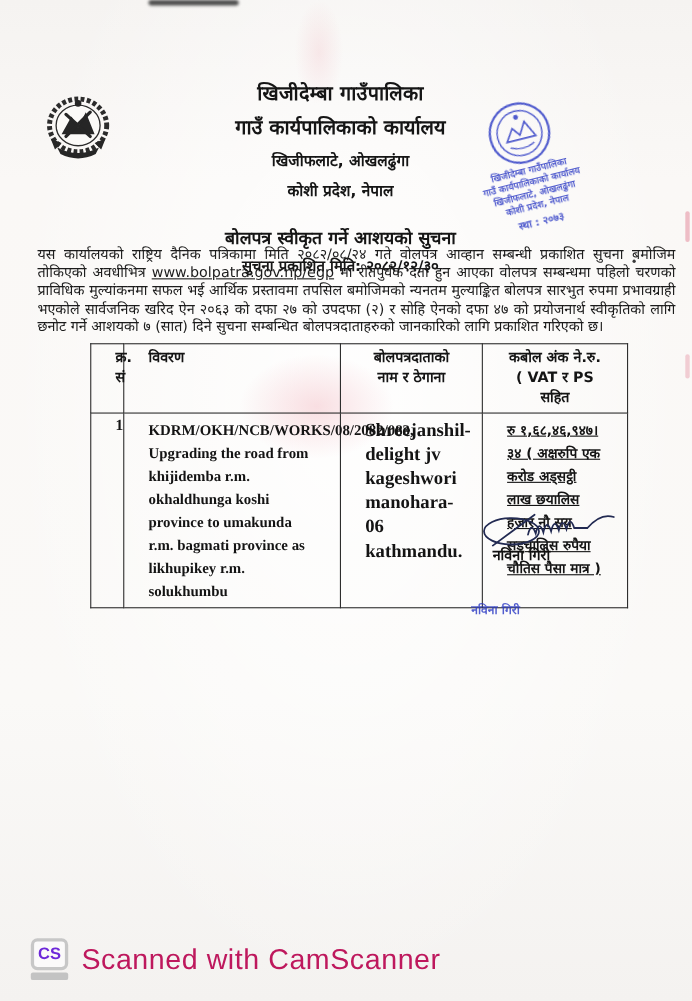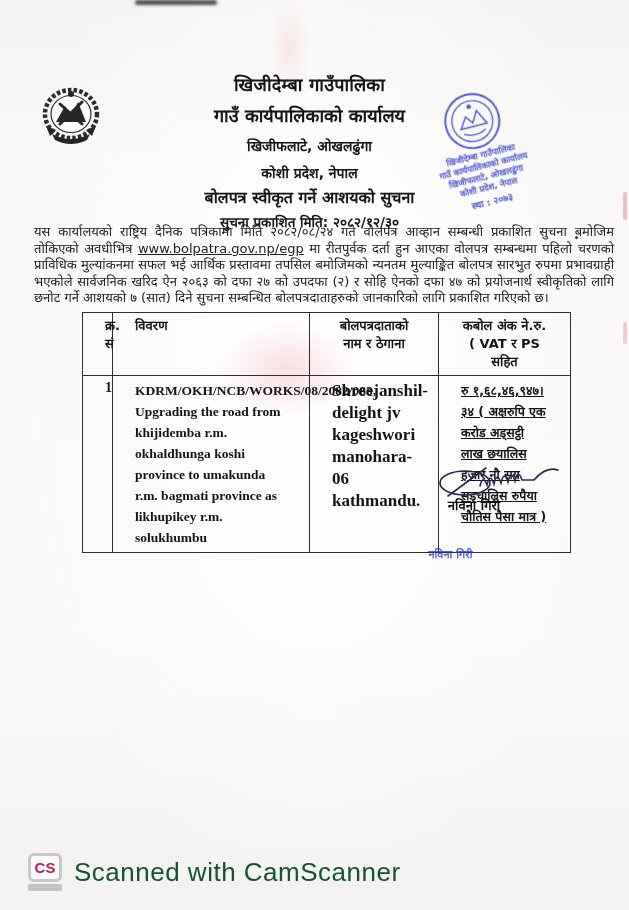--- a/index.html
+++ b/index.html
@@ -27,21 +27,21 @@
 
   
   .emblem { position:absolute; left:38px; top:86px; width:70px; height:62px; }
 
   
   .header { position:absolute; left:0; right:10px; top:72px; text-align:center; color:#151515; }
   .h-muni   { font-size:18px; font-weight:600; letter-spacing:.2px; }
   .h-office { font-size:18px; font-weight:700; margin-top:7px; }
   .h-addr1  { font-size:14px; font-weight:700; margin-top:9px; }
   .h-addr2  { font-size:14px; font-weight:700; margin-top:8px; }
-  .h-title  { font-size:16px; font-weight:700; margin-top:4px; }
+  .h-title  { font-size:16px; font-weight:700; margin-top:23px; }
   .h-date   { font-size:13.5px; font-weight:700; margin-top:5px; }
 
   
   .stamp {
     position:absolute; left:392px; top:92px; width:178px; height:128px;
     transform: rotate(-14deg);
     color:#2a38c4; opacity:.82; filter: blur(.3px);
     text-align:center; pointer-events:none;
   }
   .stamp-circle {
@@ -98,28 +98,28 @@
     position:absolute; left:348px; top:546px; width:205px; text-align:center;
     font-size:11px; font-weight:700; color:#2a38c4; opacity:.8; filter:blur(.35px);
     line-height:17px;
   }
 
   
   .footer-wm { position:absolute; left:28px; top:851px; height:42px; display:flex; align-items:center; gap:12px; }
   .cs-icon { width:34px; height:38px; display:flex; flex-direction:column; align-items:stretch; }
   .cs-box {
     flex:1; border:3px solid #c7c7c7; border-radius:6px;
-    color:#be185d; font-weight:700; font-size:15px;
+    color:#6d28d9; font-weight:700; font-size:15px;
     display:flex; align-items:center; justify-content:center;
     font-family:"Liberation Sans", sans-serif;
     background:#fbfafa;
   }
   .cs-base { height:7px; background:#c3c3c3; border-radius:2px; margin-top:2px; }
   .wm-text {
-    font-family:"Liberation Sans", sans-serif; font-size:26px; color:#14532d;
+    font-family:"Liberation Sans", sans-serif; font-size:26px; color:#be185d;
     letter-spacing:.5px; font-weight:400;
   }
 </style>
 </head>
 <body>
 
 <div class="paper"></div>
 
 <div class="top-smudge"></div>
 <div class="pink-smudge-1"></div>

